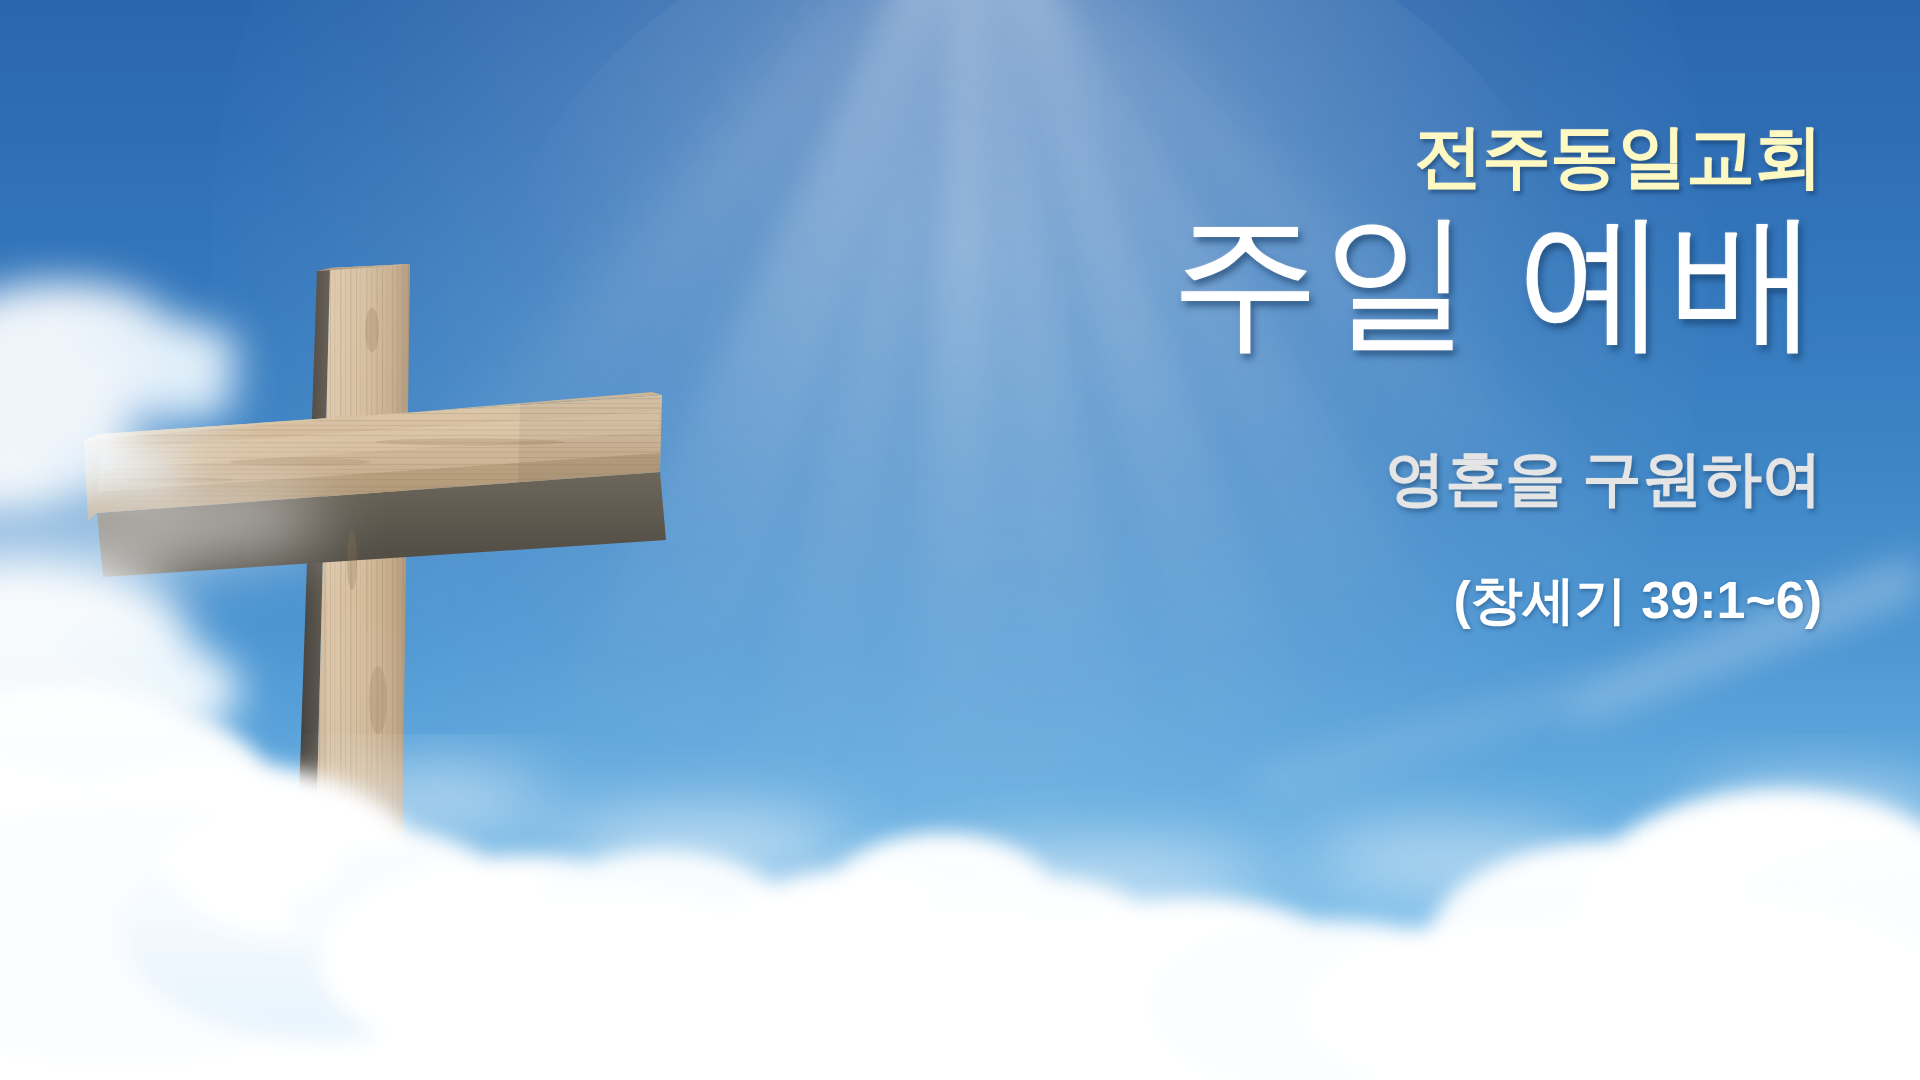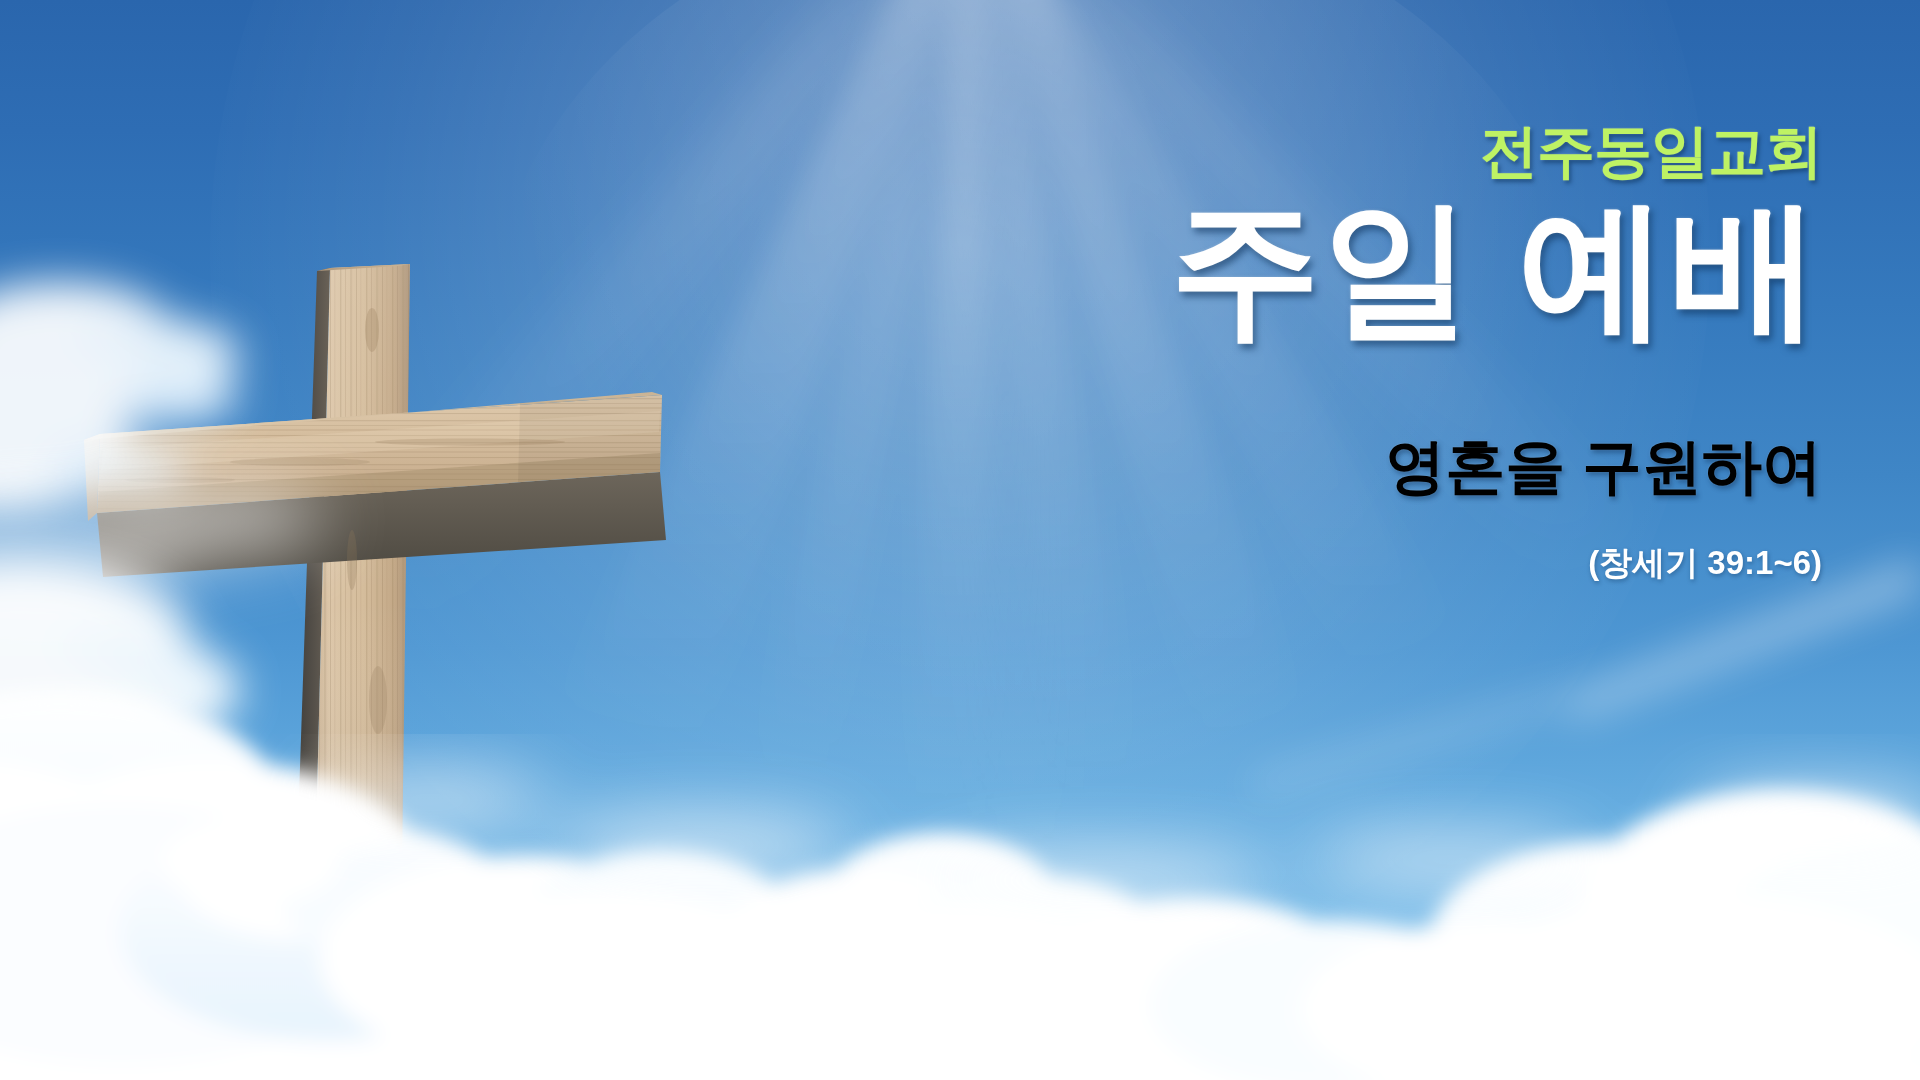--- a/index.html
+++ b/index.html
@@ -95,61 +95,61 @@
     position: absolute;
     right: 98px;
     top: 120px;
     width: 840px;
     text-align: right;
     color: #ffffff;
     z-index: 20;
   }
 
   .church-name {
-    font-size: 58px;
+    font-size: 69px;
     font-weight: 700;
     letter-spacing: -1px;
     line-height: 1.06;
-    color: #bef264;
+    color: #fef9c3;
     text-shadow:
        2px 3px 4px rgba(10,45,85,0.55),
        0 0 2px rgba(255,255,255,0.35);
     white-space: nowrap;
     margin: 0;
   }
 
   .service-title {
     font-size: 150px;
-    font-weight: 700;
+    font-weight: 400;
     letter-spacing: 2px;
     line-height: 1.08;
     color: #ffffff;
     text-shadow:
        3px 5px 7px rgba(10,45,85,0.55),
        0 0 3px rgba(255,255,255,0.3);
     white-space: nowrap;
     margin: 6px 0 0 0;
   }
 
   .slogan {
     margin-top: 78px;
     font-size: 60px;
     font-weight: 700;
     line-height: 1.32;
-    color: #000000;
+    color: #e5e5e5;
     text-shadow:
        2px 3px 5px rgba(10,45,85,0.45),
        0 0 2px rgba(255,255,255,0.25);
     white-space: nowrap;
   }
   .slogan .l2 { letter-spacing: 1px; }
 
   .verse {
-    margin-top: 34px;
-    font-size: 33px;
+    margin-top: 48px;
+    font-size: 52px;
     font-weight: 600;
     color: #ffffff;
     text-shadow: 1px 2px 4px rgba(10,45,85,0.40);
     white-space: nowrap;
   }
 </style>
 </head>
 <body>
 
 <div id="stage">

